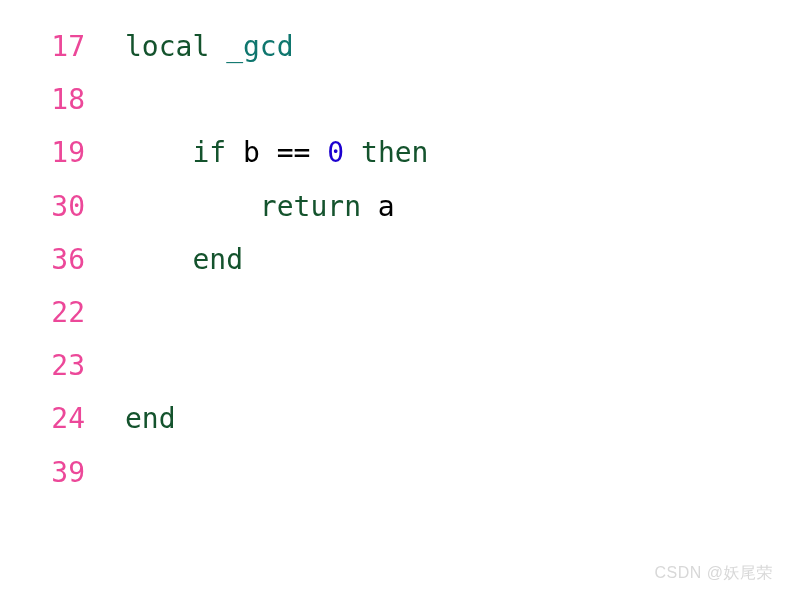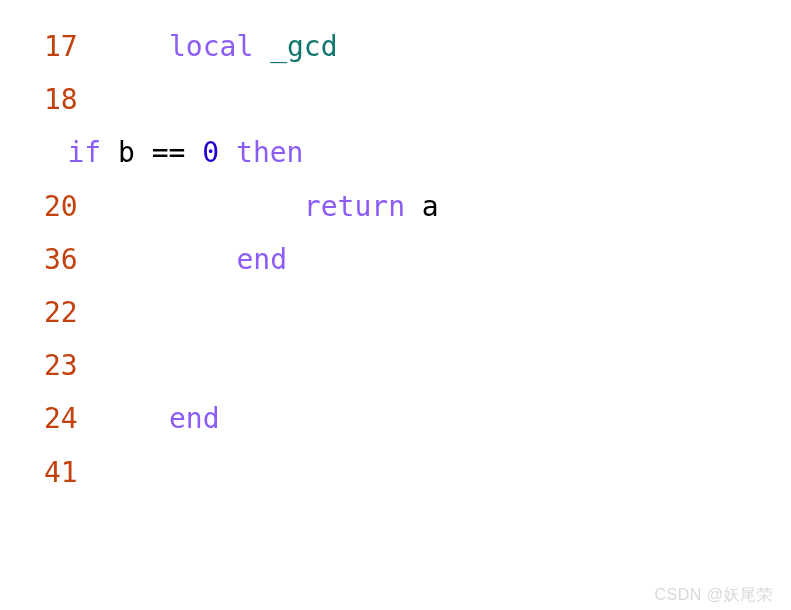--- a/index.html
+++ b/index.html
@@ -16,76 +16,76 @@
       width: 791px;
       height: 610px;
       position: relative;
       overflow: hidden;
     }
     .line {
       display: flex;
     }
     .lineno {
       width: 125px;
-      text-align: left;
+      text-align: right;
       padding-right: 40px;
-      color: #c2410c;
+      color: #ec4899;
       user-select: none;
       flex-shrink: 0;
-      margin-left: 44px;
     }
     .content {
       flex: 1;
       white-space: pre;
     }
-    .kw { color: #8b5cf6; }  
+    .kw { color: #14532d; }  
     .id { color: #0f766e; }  
     .num { color: #1c00cf; } 
     .watermark {
       position: absolute;
-      bottom: 0;
+      bottom: 22px;
       right: 18px;
       font-family: -apple-system, BlinkMacSystemFont, "Segoe UI", Arial, sans-serif;
       font-size: 16px;
       color: #d8d8d8;
       letter-spacing: 0.5px;
     }
   </style>
 </head>
 <body>
 
 <div class="code-block">
   <div class="line">
     <div class="lineno">17</div>
     <div class="content"><span class="kw">local</span><span> </span><span class="id">_gcd</span></div>
   </div>
   <div class="line">
     <div class="lineno">18</div>
   </div>
   <div class="line">
+    <div class="lineno">19</div>
     <div class="content"><span>    </span><span class="kw">if</span><span> b == </span><span class="num">0</span><span> </span><span class="kw">then</span></div>
   </div>
   <div class="line">
-    <div class="lineno">20</div>
+    <div class="lineno">30</div>
     <div class="content"><span>        </span><span class="kw">return</span><span> a</span></div>
   </div>
   <div class="line">
     <div class="lineno">36</div>
     <div class="content"><span>    </span><span class="kw">end</span></div>
   </div>
   <div class="line">
     <div class="lineno">22</div>
     <div class="content"><span></span></div>
   </div>
   <div class="line">
     <div class="lineno">23</div>
   </div>
   <div class="line">
     <div class="lineno">24</div>
     <div class="content"><span class="kw">end</span></div>
   </div>
   <div class="line">
-    <div class="lineno">41</div>
+    <div class="lineno">39</div>
     <div class="content"><span></span></div>
   </div>
 </div>
 
 <div class="watermark">CSDN @妖尾荣</div>
 
 </body></html>

